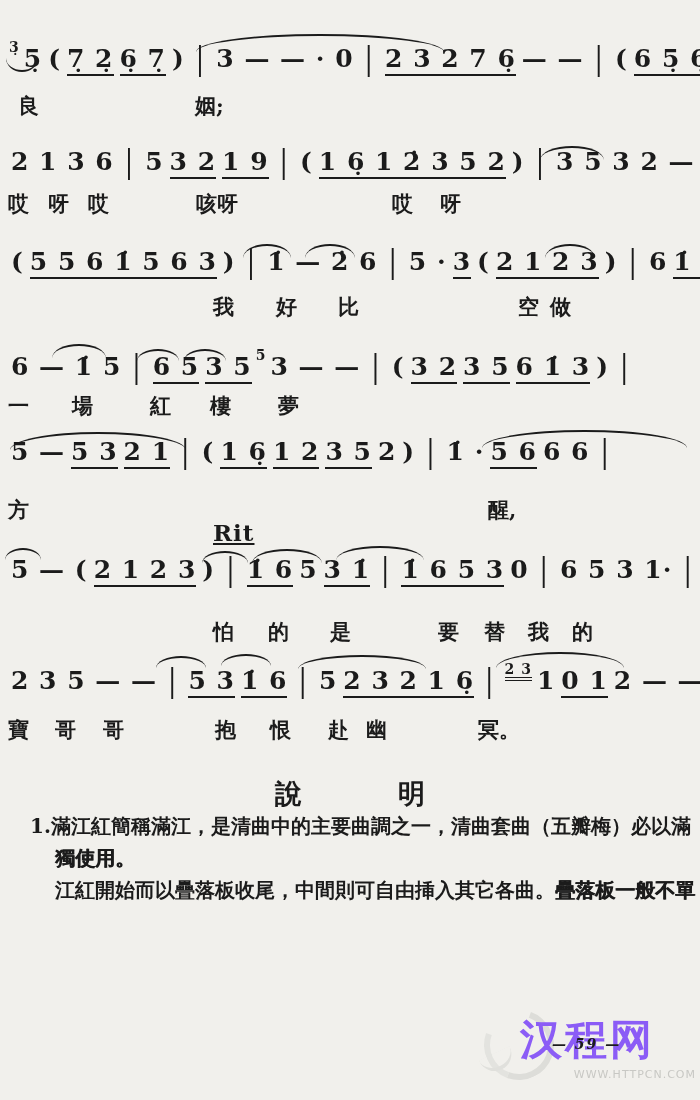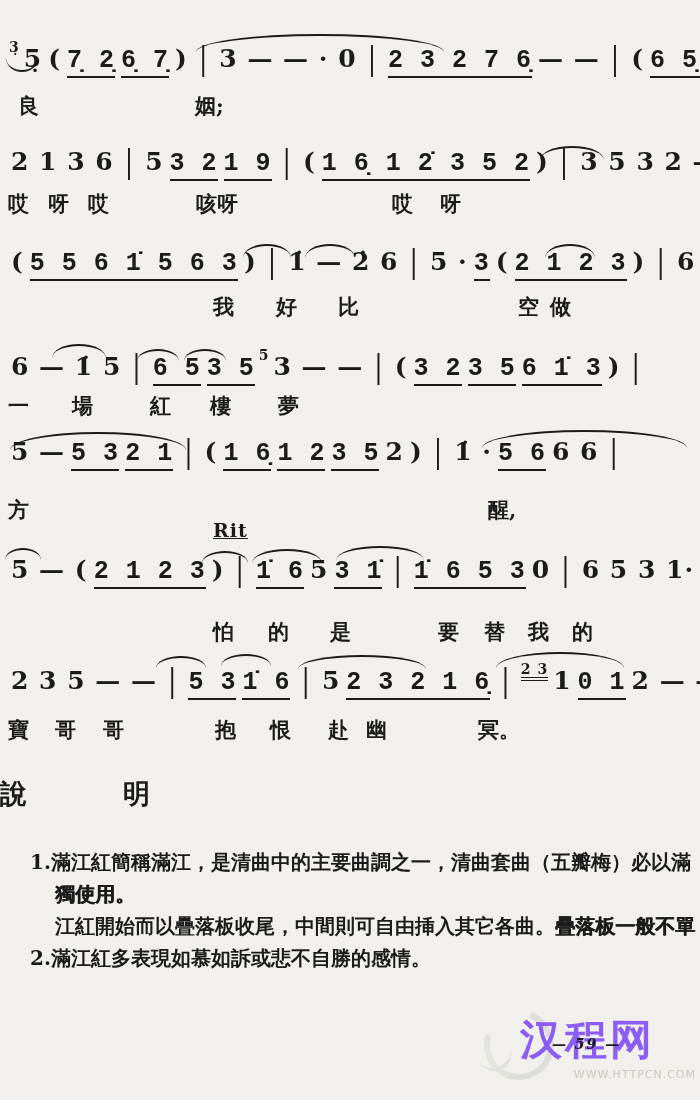--- a/index.html
+++ b/index.html
@@ -7,35 +7,35 @@
     position:relative;width:700px;height:1100px;margin:0 auto;
     background:#f1f0ec;color:#1b1b1b;overflow:hidden;
     font-family:"DejaVu Serif","Liberation Serif",serif;
   }
   
   .score-line{
     position:absolute;left:8px;white-space:nowrap;
     font-size:25px;font-weight:bold;letter-spacing:1px;line-height:1.1;
   }
   .seg{display:inline-block;margin:0 3px;}
-  .seg.u{border-bottom:2px solid #1b1b1b;padding-bottom:1px;font-family:Liberation Mono, monospace;}
+  .seg.u{border-bottom:2px solid #1b1b1b;padding-bottom:1px;}
   .seg.bar{margin:0 8px;font-weight:400;transform:scaleY(1.3);}
   .seg.g{font-size:14px;vertical-align:15px;margin:0 1px;}
   .seg.g2{font-size:14px;vertical-align:15px;border-bottom:4px double #1b1b1b;margin:0 2px;}
   .lyric{
     position:absolute;font-size:21px;font-weight:bold;white-space:nowrap;
     font-family:"DejaVu Serif","Liberation Serif",serif;
   }
   .arc{position:absolute;border-top:2px solid #1b1b1b;border-radius:50% 50% 0 0 / 100% 100% 0 0;}
   .arc.cup{border-top:none;border-bottom:2px solid #1b1b1b;border-radius:0 0 50% 50% / 0 0 100% 100%;}
-  .tempo{position:absolute;font-size:19px;font-weight:bold;letter-spacing:1px;text-decoration:underline;}
+  .tempo{position:absolute;font-size:23px;font-weight:bold;letter-spacing:1px;text-decoration:underline;}
   
-  #notes-title{position:absolute;top:776px;left:0;width:100%;text-align:left;font-size:27px;font-weight:bold;}
+  #notes-title{position:absolute;top:776px;left:0;width:100%;text-align:center;font-size:27px;font-weight:bold;}
   #notes-title .tgap{display:inline-block;width:96px;}
-  #notes-body{position:absolute;top:846px;left:30px;width:660px;font-size:20px;font-weight:bold;line-height:32px;}
+  #notes-body{position:absolute;top:810px;left:30px;width:660px;font-size:20px;font-weight:bold;line-height:32px;}
   .note-line{white-space:nowrap;}
   .note-line.cont{padding-left:25px;}
   .note-line .b{font-weight:900;text-shadow:0.7px 0 #1b1b1b;}
   
   #page-number{position:absolute;top:1036px;left:552px;font-size:14px;font-weight:700;font-style:italic;letter-spacing:2px;z-index:3;}
   #watermark{position:absolute;top:1000px;right:0;width:218px;height:98px;z-index:1;}
   #wm-swirl{position:absolute;left:2px;top:10px;width:58px;height:58px;border:6px solid #ddddd9;border-radius:50%;border-top-color:transparent;border-left-color:#e3e3df;transform:rotate(-25deg);}
   #wm-swirl:after{content:"";position:absolute;left:-14px;top:26px;width:34px;height:14px;border-bottom:4px solid #e0e0dc;border-radius:0 0 50% 50%/0 0 100% 100%;}
   #wm-text{position:absolute;left:38px;top:12px;font-size:42px;font-weight:bold;color:#8b5cf6;letter-spacing:3px;white-space:nowrap;}
   #wm-url{position:absolute;right:4px;top:68px;font-size:11px;color:#c8c8c4;letter-spacing:1px;font-family:"DejaVu Sans","Liberation Sans",sans-serif;}
@@ -46,21 +46,20 @@
 <div id="page">
 
   <div id="notes-title">
     <span>說</span><span class="tgap"></span><span>明</span>
   </div>
 
   <div id="notes-body">
       <div class="note-line"><span>1.滿江紅簡稱滿江，是清曲中的主要曲調之一，清曲套曲（五瓣梅）必以滿</span></div>
       <div class="note-line cont"><span class="b">獨使用。</span></div>
       <div class="note-line cont"><span>江紅開始而以疊落板收尾，中間則可自由挿入其它各曲。</span><span class="b">疊落板一般不單</span></div>
-      <div class="note-line"><span>2.滿江紅多表現如慕如訴或悲不自勝的感情。</span></div>
     </div>
 
   <div id="page-number">— 59 —</div>
 
   <div id="watermark">
     <div id="wm-swirl"></div>
     <div id="wm-text">汉程网</div>
     <div id="wm-url">WWW.HTTPCN.COM</div>
   </div>
 

